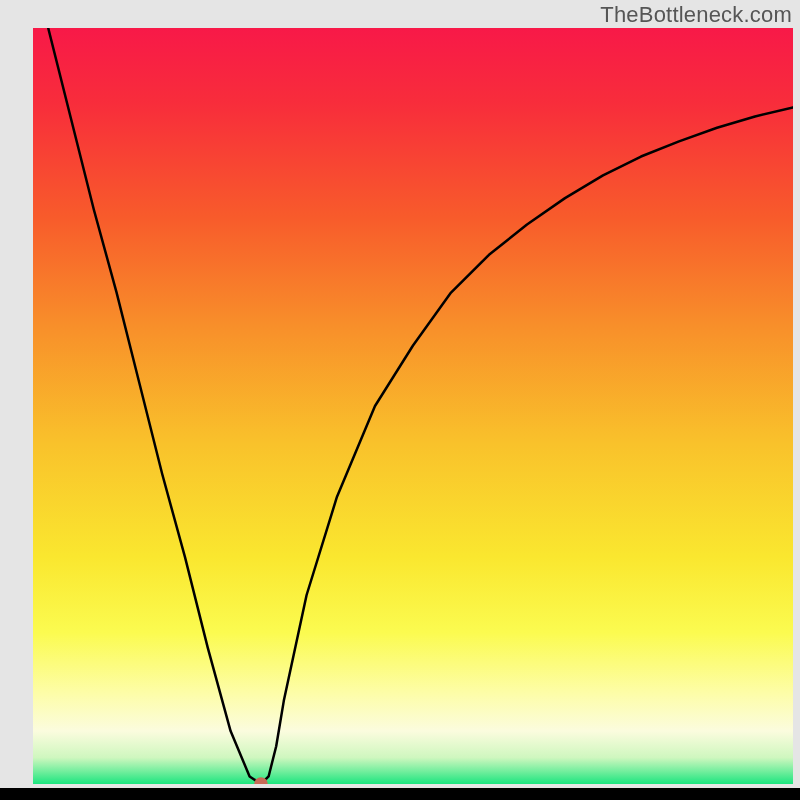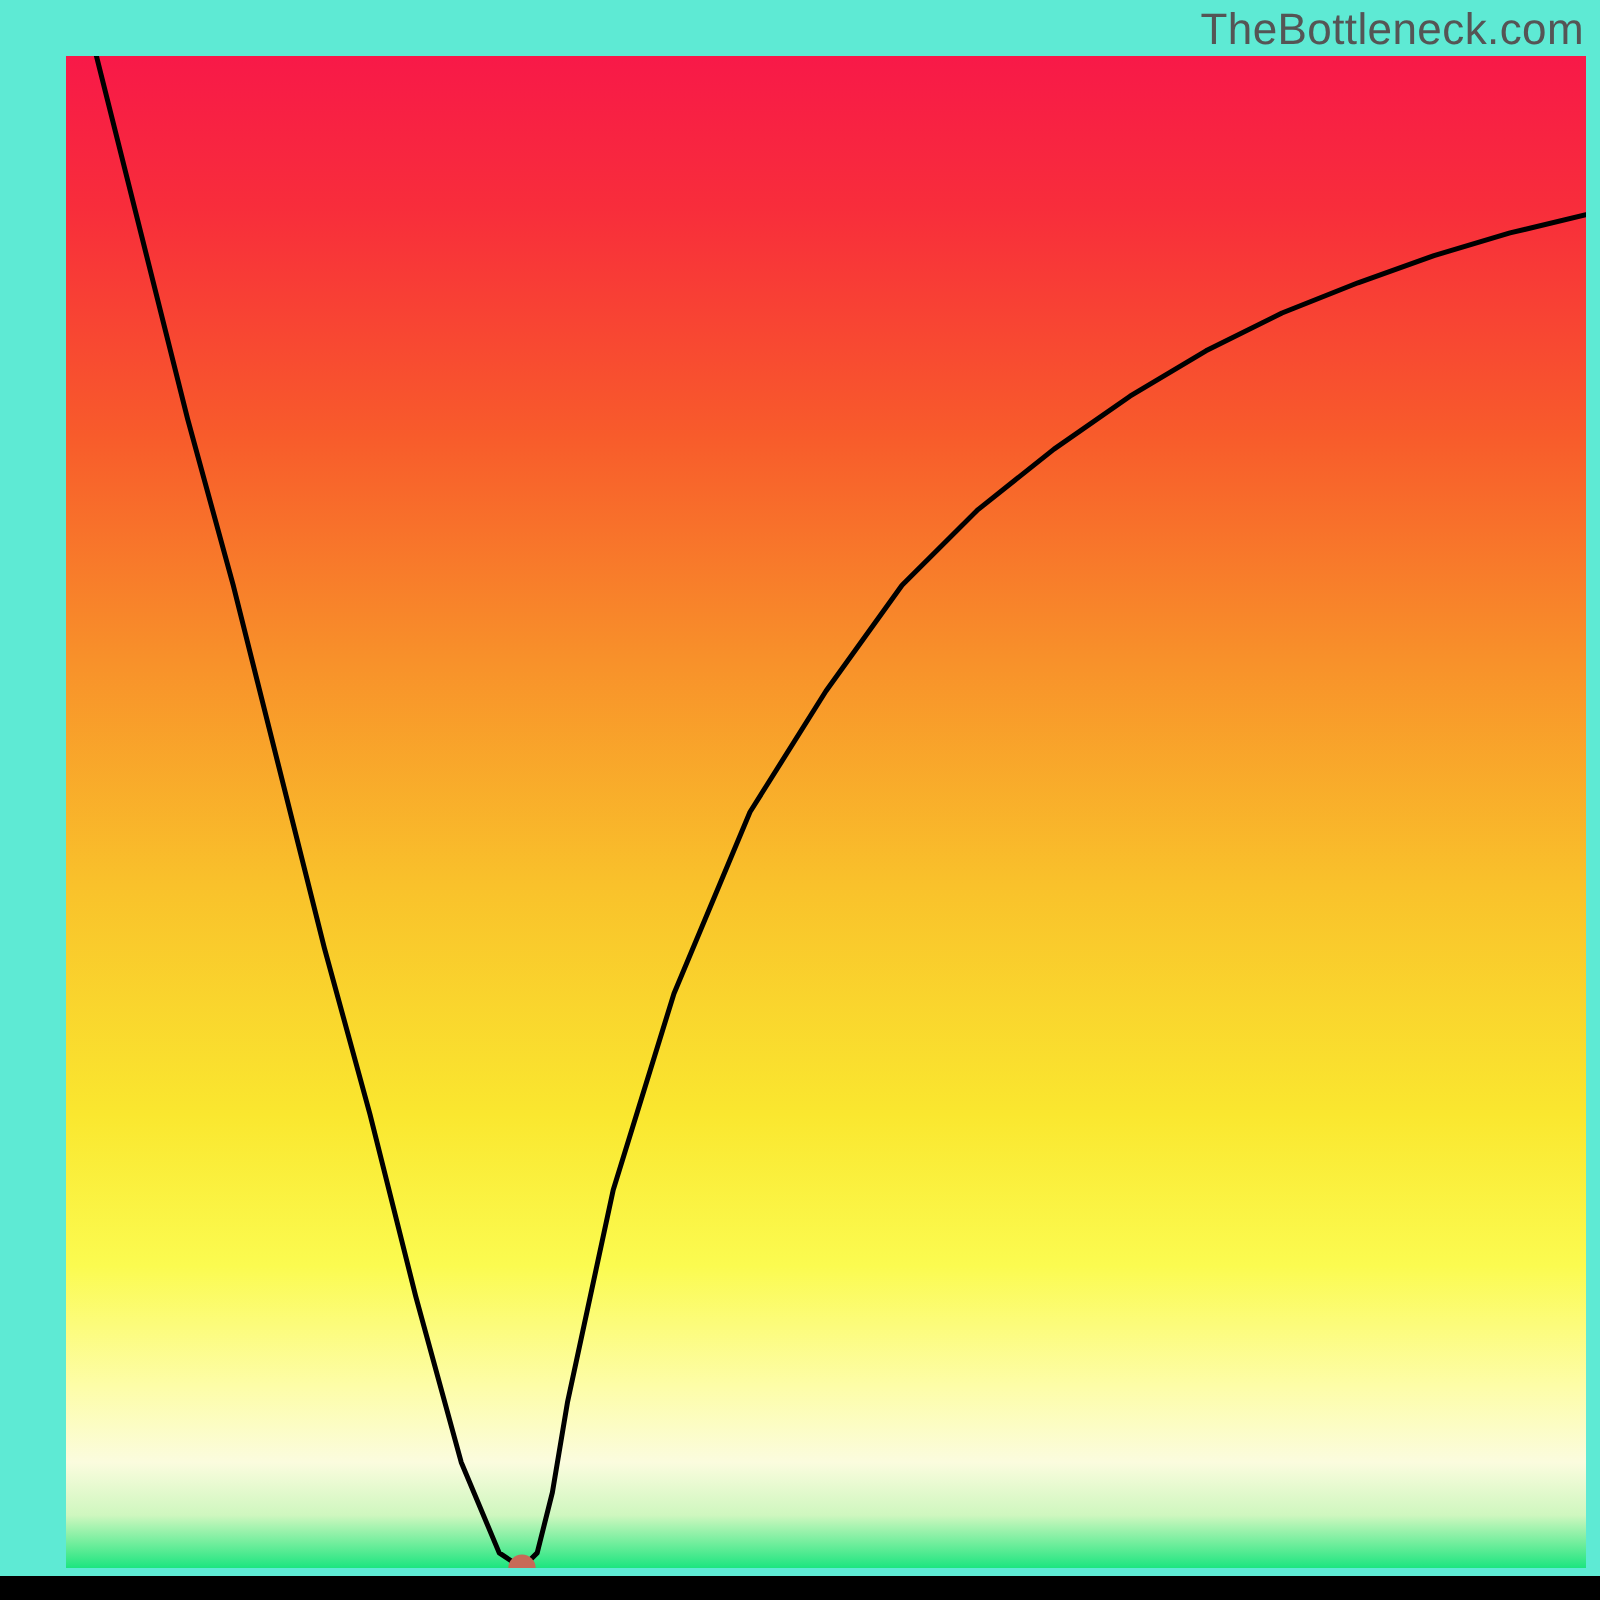--- a/index.html
+++ b/index.html
@@ -8,21 +8,21 @@
     width: 800px;
     height: 800px;
     background: #000;
     font-family: Arial, Helvetica, sans-serif;
     overflow: hidden;
   }
   .frame {
     position: relative;
     width: 800px;
     height: 788px;
-    background: #5eead4;
+    background: #e5e5e5;
   }
   .plot {
     position: absolute;
     box-sizing: border-box;
   }
   .watermark {
     position: absolute;
     color: #555;
     font-size: 22px;
     font-weight: 400;

